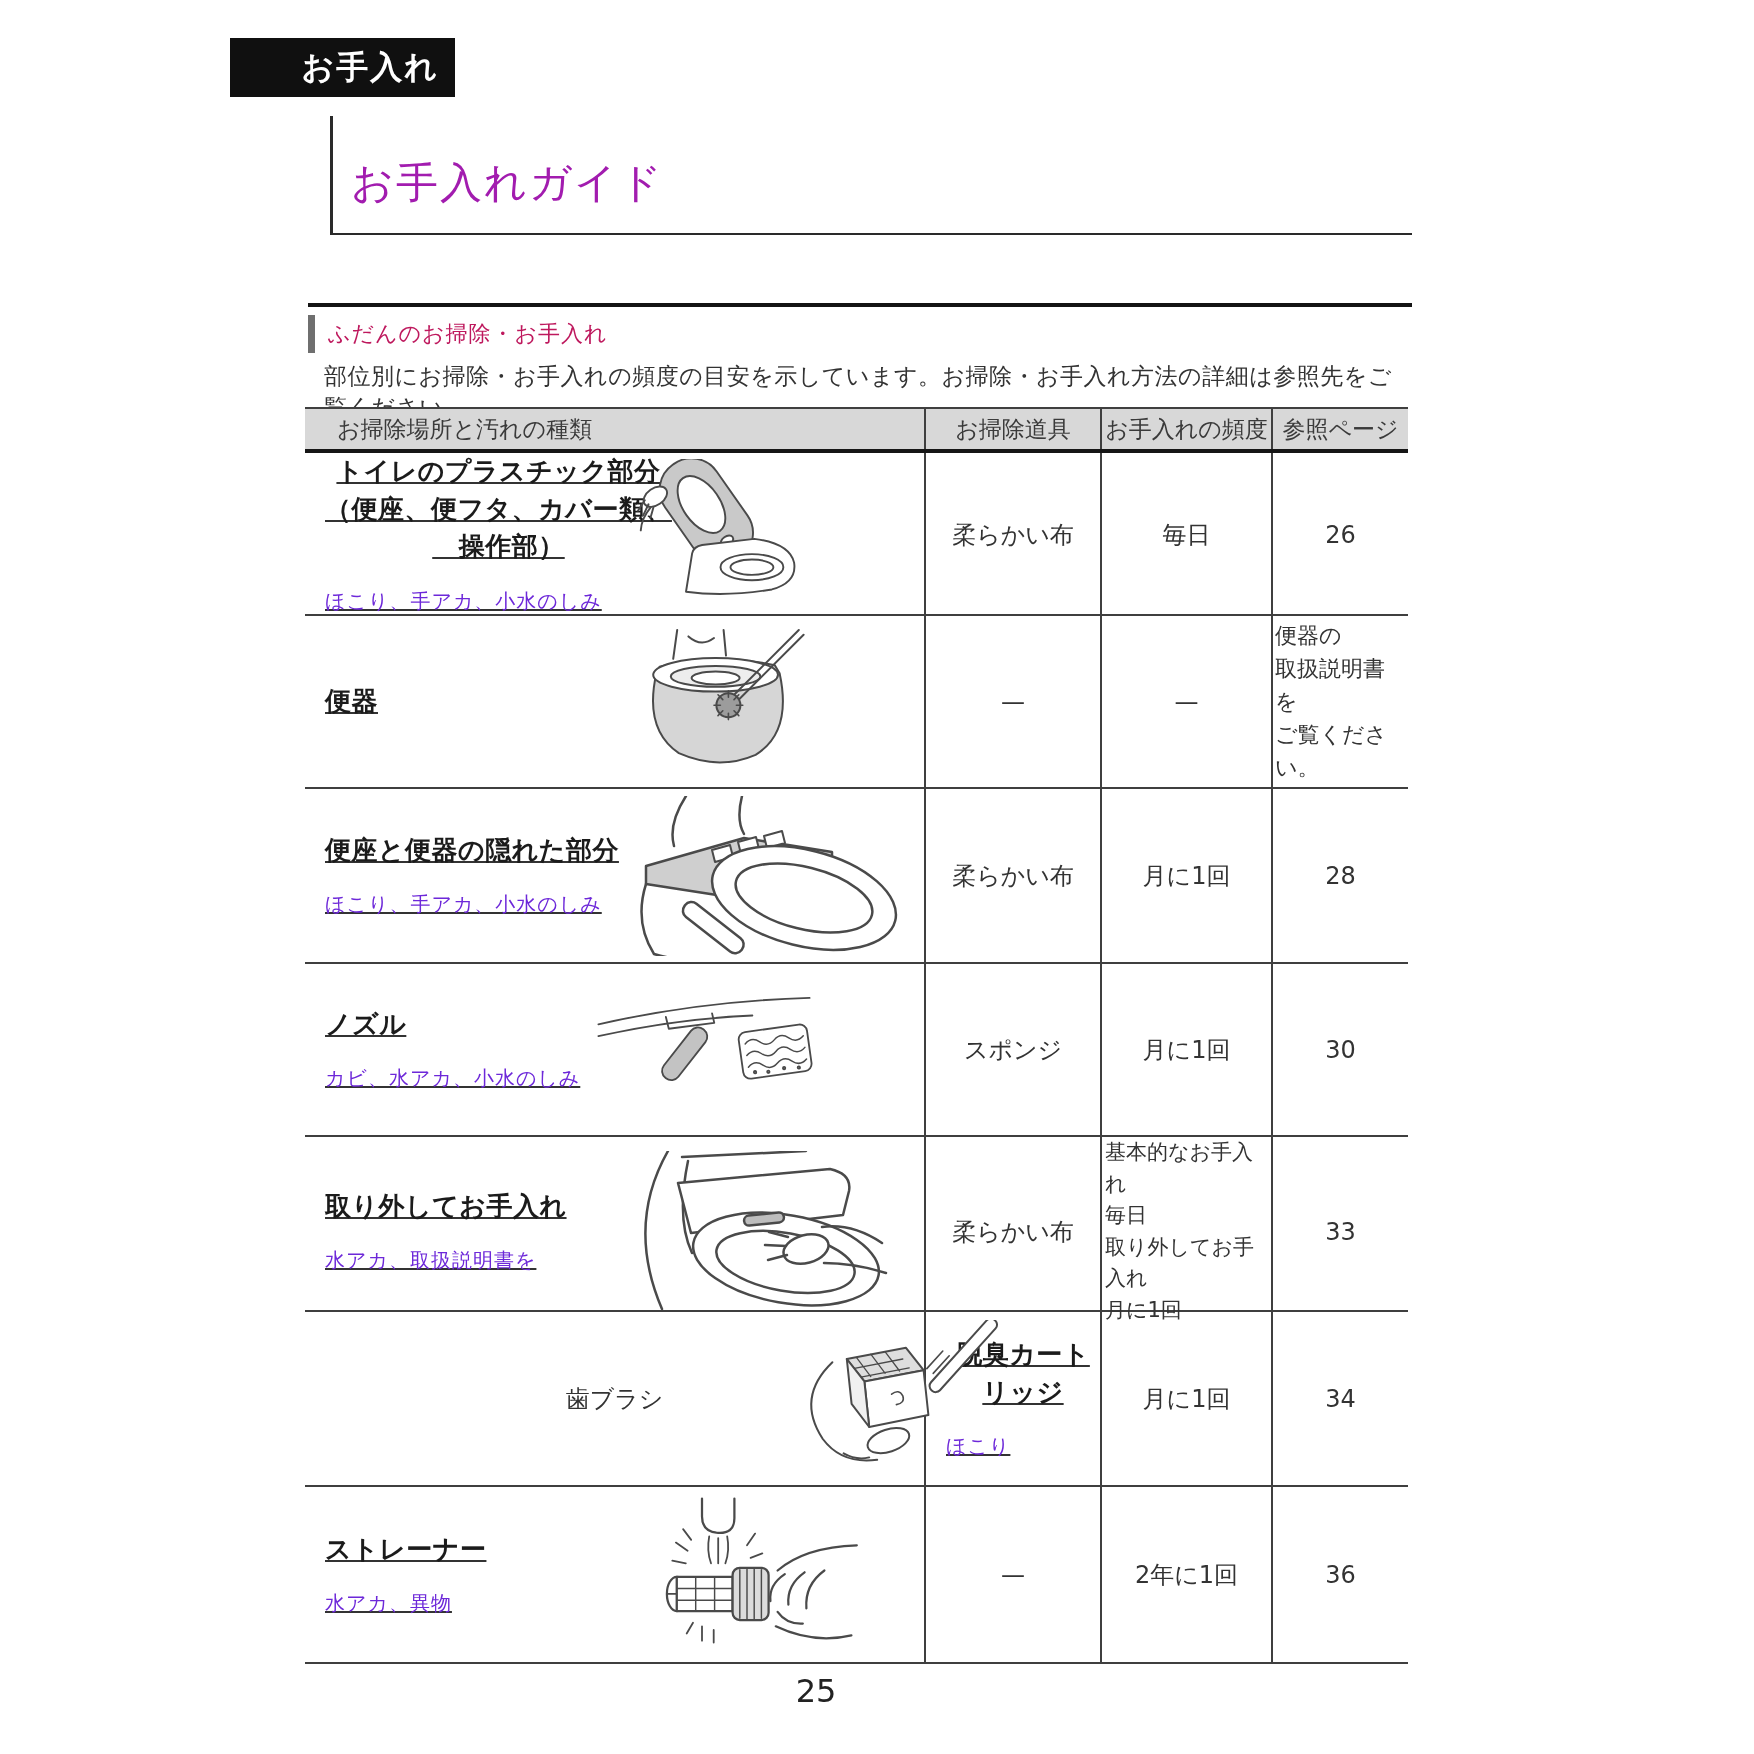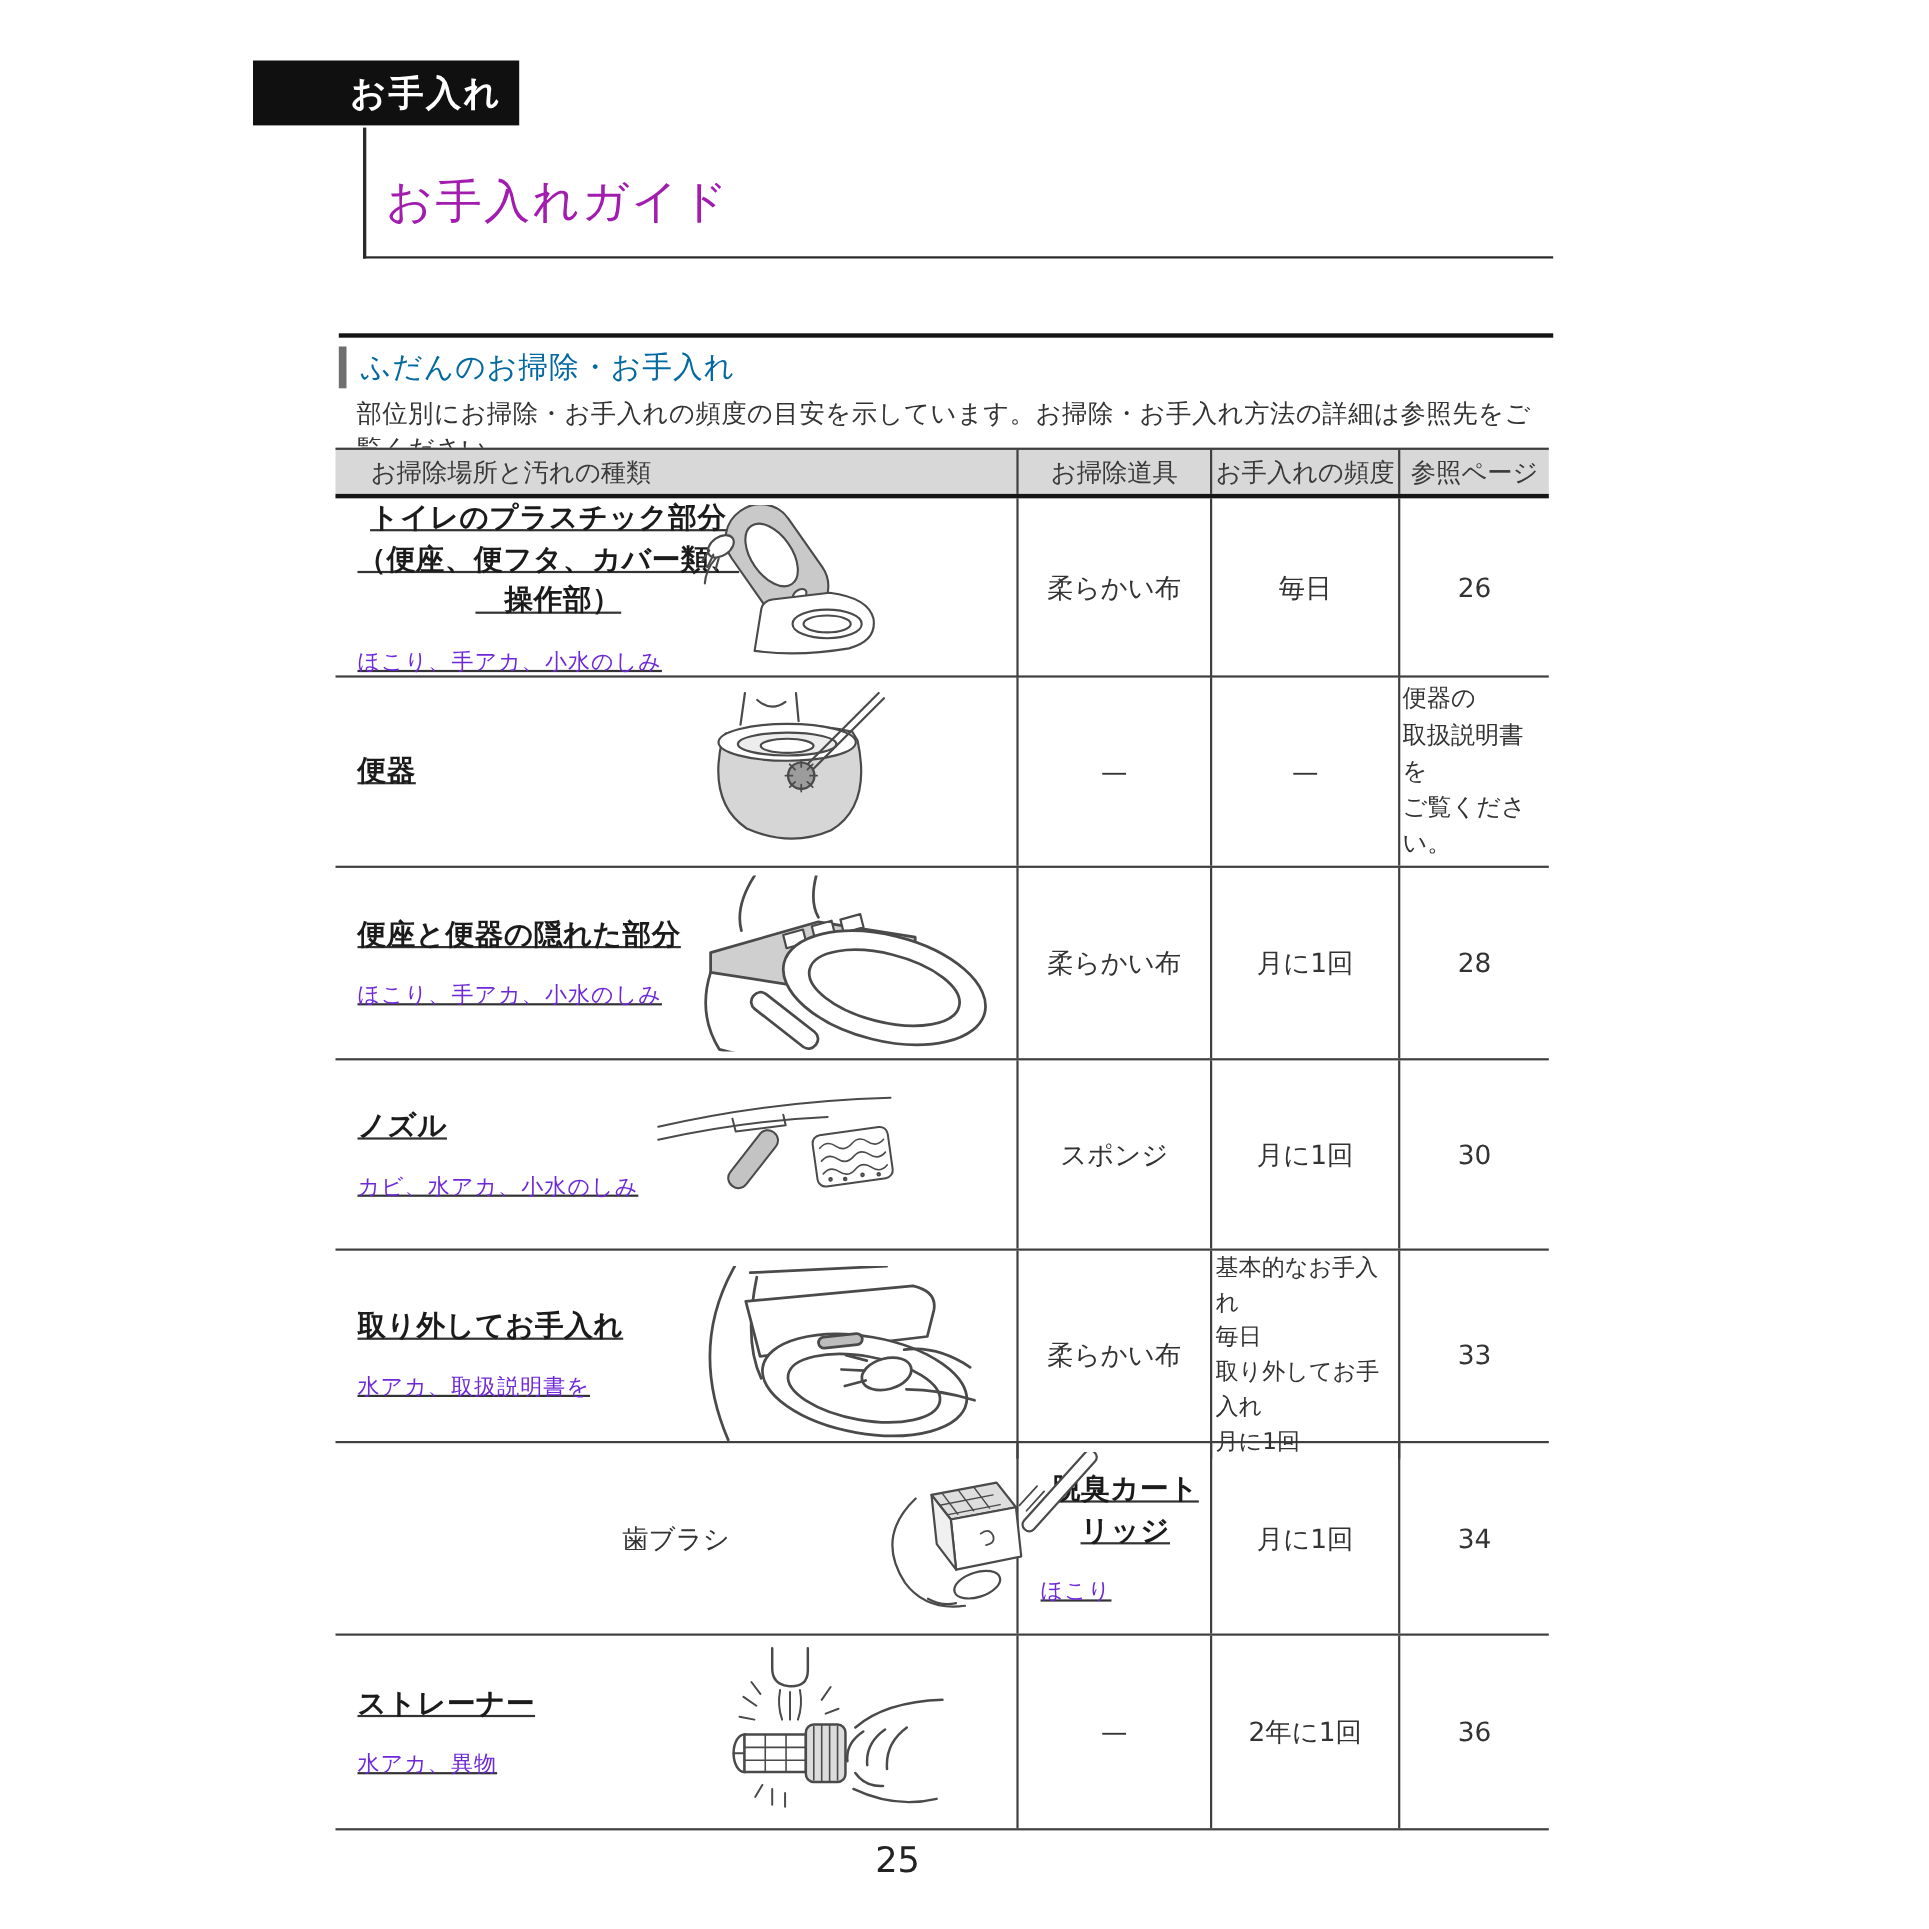--- a/index.html
+++ b/index.html
@@ -1,36 +1,36 @@
 <!DOCTYPE html>
 <html><head>
 <meta charset="utf-8">
 <style>
   * { margin:0; padding:0; box-sizing:border-box; }
   html,body { background:#ffffff; }
   body { width:1754px; height:1754px; font-family:"DejaVu Sans","Liberation Sans",sans-serif; color:#2e2e2e; }
   .page { position:relative; width:1754px; height:1754px; background:#ffffff; overflow:hidden; }
 
   
-  .badge { position:absolute; left:230px; top:55px; width:242px; height:59px; background:#101010;
+  .badge { position:absolute; left:230px; top:38px; width:225px; height:59px; background:#101010;
            color:#ffffff; font-size:32px; font-weight:bold; letter-spacing:2px;
            display:flex; align-items:center; justify-content:flex-end; padding-right:16px; }
 
   
   .title-block { position:absolute; left:330px; top:116px; width:1082px; height:119px;
                  border-left:3px solid #2a2a2a; border-bottom:2px solid #2a2a2a;
                  display:flex; align-items:flex-end; }
   .title-text { font-size:42px; color:#a21caf; letter-spacing:2px; padding:0 0 22px 18px; }
 
   
   .section-header { position:absolute; left:308px; top:303px; width:1104px;
                     border-top:4px solid #141414; padding-top:8px;
                     display:flex; align-items:center; }
   .section-bar { width:7px; height:38px; background:#6f6f6f; margin-right:13px; }
-  .section-title { font-size:27px; color:#0369a1; letter-spacing:1px; }
+  .section-title { font-size:22px; color:#be185d; letter-spacing:1px; }
 
   .intro { position:absolute; left:324px; top:361px; width:1090px; font-size:23px; color:#333333; letter-spacing:0.5px; }
 
   
   .table { position:absolute; left:305px; top:407px; width:1103px; }
   .thead { display:grid; grid-template-columns:621px 176px 171px 135px; height:46px;
            background:#d8d8d8; border-top:2px solid #3f3f3f; border-bottom:4px solid #161616; }
   .th { display:flex; align-items:center; justify-content:center; font-size:23px; color:#3a3a3a;
         border-right:2px solid #3f3f3f; }
   .th:last-child { border-right:none; }

